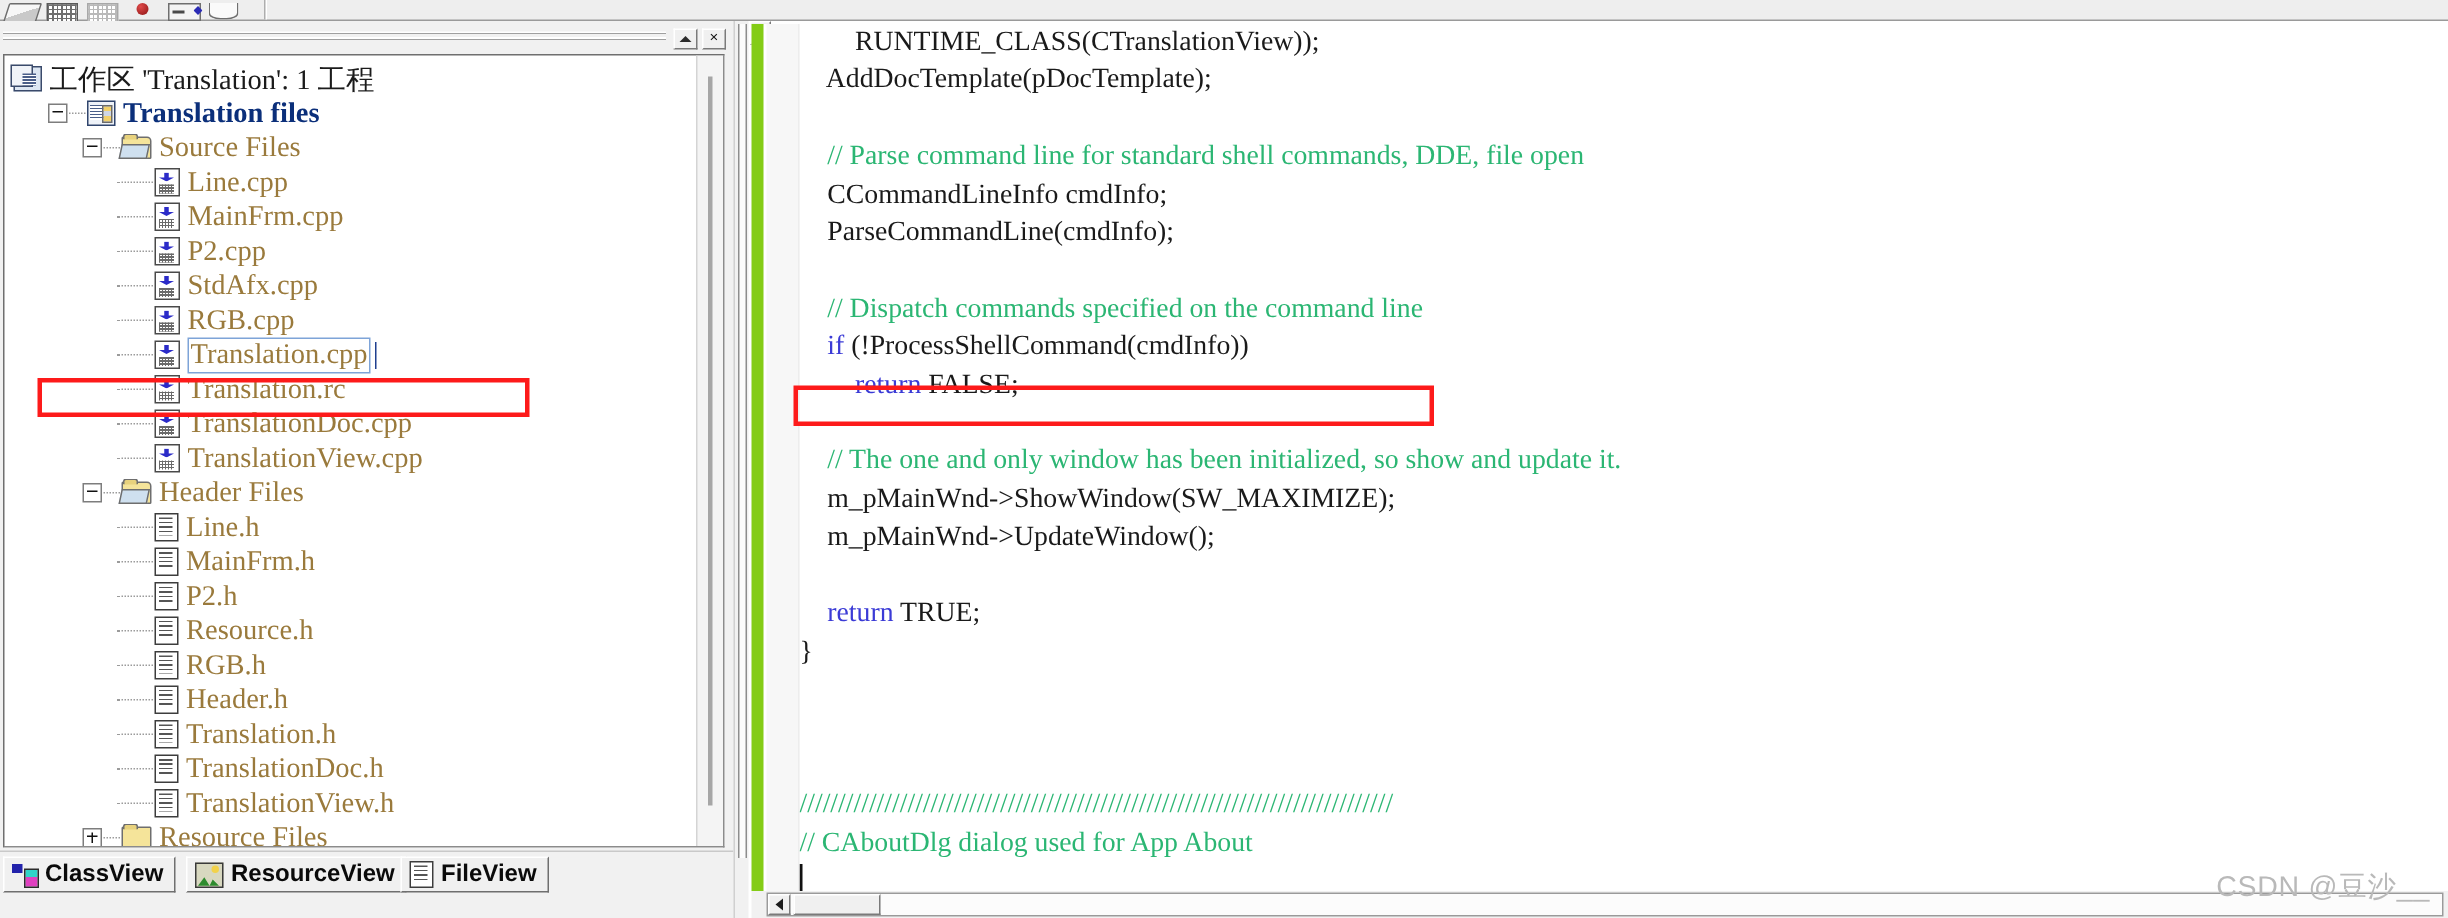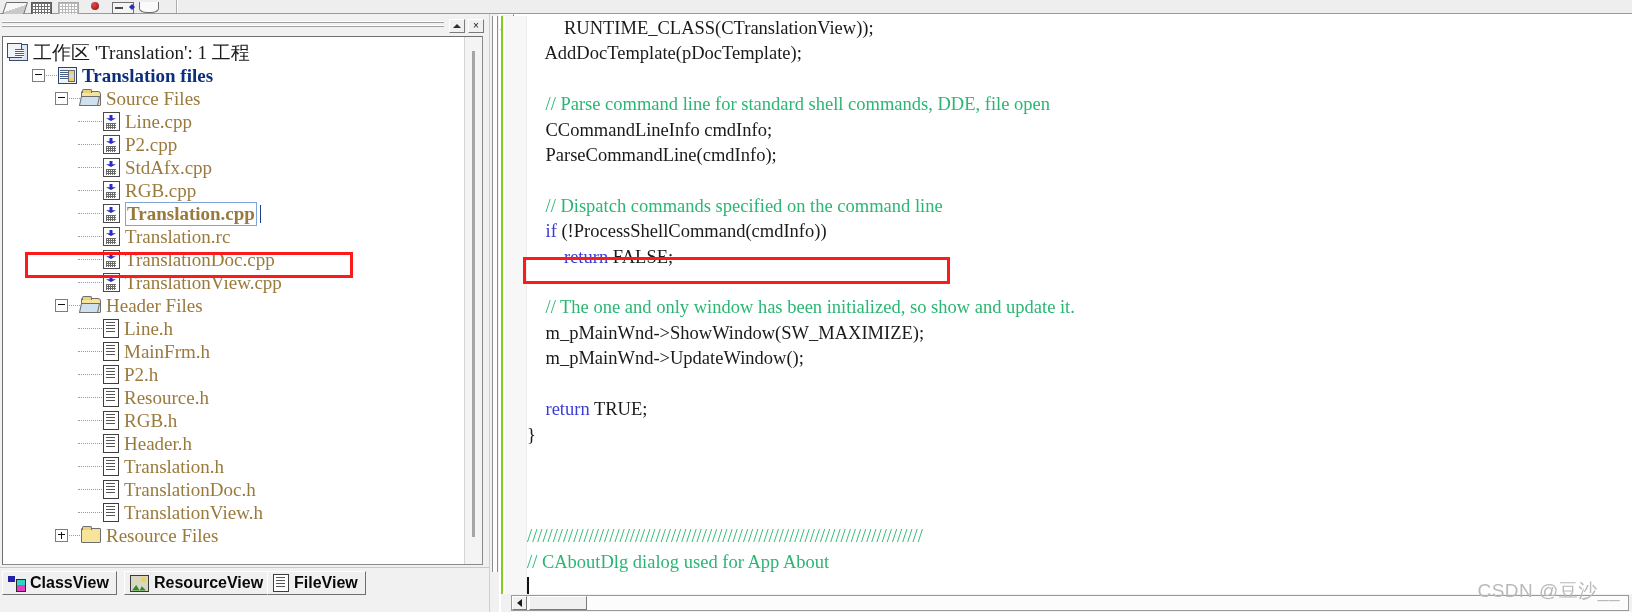--- a/index.html
+++ b/index.html
@@ -269,21 +269,20 @@
   .ic-h:before {
     content:""; position:absolute; left:2px; top:2px;
     width: 9px; height: 12px;
     background: repeating-linear-gradient(to bottom,#555 0 1px, #fff 1px 3px);
   }
 
   .sel-name {
     border: 1px solid #7ea4d8;
     padding: 0 1px;
     background: #ffffff;
-    font-weight: bold;
   }
   .caret-tree {
     display: inline-block;
     width: 1px; height: 18px;
     background: #1f3f8f;
     margin-left: 3px;
     vertical-align: middle;
   }
 
   .redbox {
@@ -382,21 +381,21 @@
     background: #f0f0f0;
     border: 1px solid #ffffff;
     border-right-color: #7a7a7a; border-bottom-color: #7a7a7a;
     box-sizing: border-box;
     display: flex; align-items: center; justify-content: center;
   }
   .ed-frame {
     position: absolute; left: 2px; top: 2px;
     width: 1131px; height: 578px;
     background: #ffffff;
-    border-left: 2px solid #84cc16;
+    border-left: 8px solid #84cc16;
     box-sizing: border-box;
   }
   .ed-gutter {
     position: absolute; left: 2px; top: 0;
     width: 22px; height: 100%;
     background: #f7f7f7;
     border-right: 1px solid #ededed;
     box-sizing: border-box;
   }
   .code {
@@ -532,20 +531,26 @@
           <div class="trow file">
             <span class="ind" style="width: 69px;"></span>
             <span class="dash" style="width: 24px;"></span>
             <span class="ic ic-cpp"></span>
             <span>Line.cpp</span>
           </div>
           <div class="trow file">
             <span class="ind" style="width: 69px;"></span>
             <span class="dash" style="width: 24px;"></span>
             <span class="ic ic-cpp"></span>
+            <span>MainFrm.cpp</span>
+          </div>
+          <div class="trow file">
+            <span class="ind" style="width: 69px;"></span>
+            <span class="dash" style="width: 24px;"></span>
+            <span class="ic ic-cpp"></span>
             <span>P2.cpp</span>
           </div>
           <div class="trow file">
             <span class="ind" style="width: 69px;"></span>
             <span class="dash" style="width: 24px;"></span>
             <span class="ic ic-cpp"></span>
             <span>StdAfx.cpp</span>
           </div>
           <div class="trow file">
             <span class="ind" style="width: 69px;"></span>

